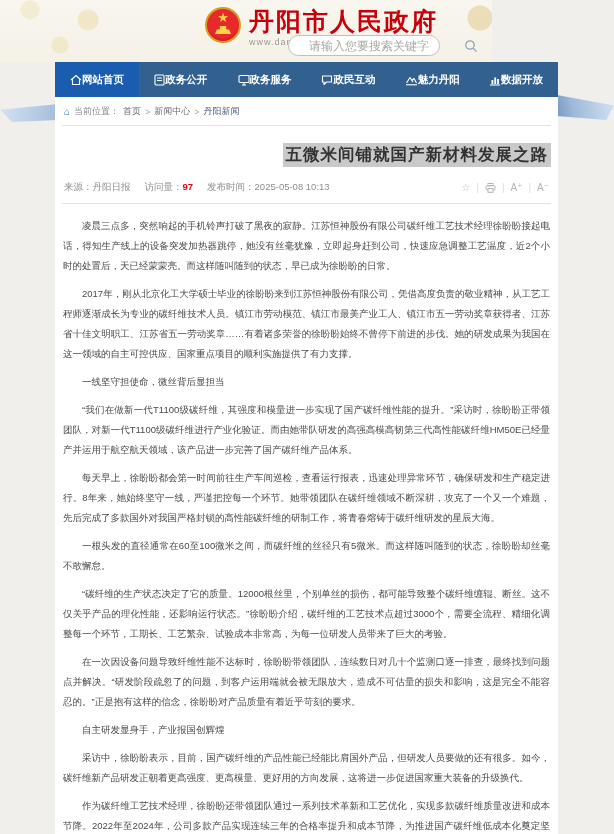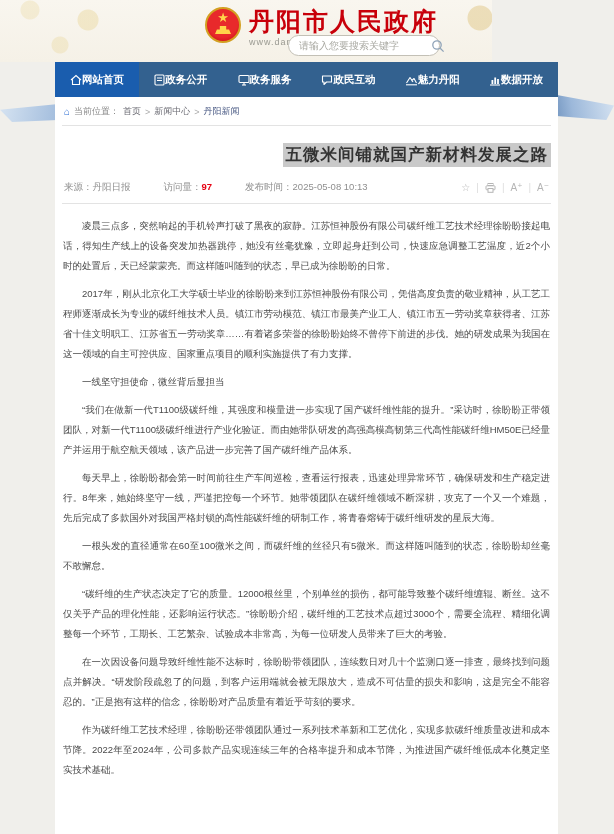--- a/index.html
+++ b/index.html
@@ -30,21 +30,21 @@
   .emblem:before { content:"★"; position:absolute; left:0; right:0; top:1px; text-align:center; color:#ffd54a; font-size:13px; }
   .emblem:after { content:""; position:absolute; left:8px; right:8px; bottom:7px; height:8px; background:#ffd54a; clip-path:polygon(0 100%,100% 100%,88% 45%,70% 45%,70% 0,30% 0,30% 45%,12% 45%); }
   .site-text { margin-left:8px; }
   .site-name { font-size:25px; font-weight:bold; color:#c8000a; letter-spacing:2px; line-height:28px; }
   .site-url { font-size:9px; color:#9a9a92; text-align:left; margin-top:2px; letter-spacing:1px; }
   .search-box {
     position:absolute; right:52px; top:35px; width:152px; height:21px;
     background:#fff; border:1px solid #c3c0b6; border-radius:11px;
     display:flex; align-items:center; padding:0 6px 0 10px;
   }
-  .search-box input { flex:1; border:none; outline:none; font-size:10px; color:#555; background:transparent; font-family:inherit; }
+  .search-box input { flex:1; border:none; outline:none; font-size:12px; color:#555; background:transparent; font-family:inherit;margin-left:10px; }
   .search-box input::placeholder { color:#a9a9a2; }
   .search-btn { width:14px; height:14px; cursor:pointer; flex:0 0 auto; }
   
   .nav {
     position:absolute; left:55px; top:62px; width:503px; height:35px;
     background:#33618f; display:flex; z-index:3;
   }
   .nav-item {
     flex:1; display:flex; align-items:center; justify-content:center;
     color:#fff; font-size:10.5px; font-weight:bold; cursor:pointer; white-space:nowrap;
@@ -80,21 +80,21 @@
   .breadcrumb a { color:#6c6c74; text-decoration:none; cursor:pointer; }
   .breadcrumb a.current { color:#4a5a84; }
   .crumb-sep { color:#aaa; }
   .title-row { text-align:right; margin:17px 0 10px; }
   .article-title {
     display:inline-block; font-size:16.5px; font-weight:bold; color:#333;
     background:#c9c9c9; padding:1px 3px; letter-spacing:1px;
   }
   .meta-row {
     display:flex; align-items:center; font-size:9.5px; color:#8f8f8f;
-    padding:4px 2px 9px; border-bottom:1px solid #e3e3e3;gap:19px;
+    padding:4px 2px 9px; border-bottom:1px solid #e3e3e3;
   }
   .meta-row .views { color:#e60012; font-weight:bold; }
   .meta-row .seg { margin-right:14px; }
   .tools { margin-left:auto; display:flex; align-items:center; gap:6px; color:#b5b5b5; font-size:10px; }
   .tools .t { cursor:pointer; }
   .tools .bar { color:#ddd; cursor:default; }
   .tools svg { display:block; }
   
   .article { padding:8px 1px 0; }
   .article p {
@@ -226,17 +226,19 @@
 
   <div class="article">
     <p>凌晨三点多，突然响起的手机铃声打破了黑夜的寂静。江苏恒神股份有限公司碳纤维工艺技术经理徐盼盼接起电话，得知生产线上的设备突发加热器跳停，她没有丝毫犹豫，立即起身赶到公司，快速应急调整工艺温度，近2个小时的处置后，天已经蒙蒙亮。而这样随叫随到的状态，早已成为徐盼盼的日常。</p>
     <p>2017年，刚从北京化工大学硕士毕业的徐盼盼来到江苏恒神股份有限公司，凭借高度负责的敬业精神，从工艺工程师逐渐成长为专业的碳纤维技术人员。镇江市劳动模范、镇江市最美产业工人、镇江市五一劳动奖章获得者、江苏省十佳文明职工、江苏省五一劳动奖章……有着诸多荣誉的徐盼盼始终不曾停下前进的步伐。她的研发成果为我国在这一领域的自主可控供应、国家重点项目的顺利实施提供了有力支撑。</p>
     <p>一线坚守担使命，微丝背后显担当</p>
     <p>“我们在做新一代T1100级碳纤维，其强度和模量进一步实现了国产碳纤维性能的提升。”采访时，徐盼盼正带领团队，对新一代T1100级碳纤维进行产业化验证。而由她带队研发的高强高模高韧第三代高性能碳纤维HM50E已经量产并运用于航空航天领域，该产品进一步完善了国产碳纤维产品体系。</p>
     <p>每天早上，徐盼盼都会第一时间前往生产车间巡检，查看运行报表，迅速处理异常环节，确保研发和生产稳定进行。8年来，她始终坚守一线，严谨把控每一个环节。她带领团队在碳纤维领域不断深耕，攻克了一个又一个难题，先后完成了多款国外对我国严格封锁的高性能碳纤维的研制工作，将青春熔铸于碳纤维研发的星辰大海。</p>
     <p>一根头发的直径通常在60至100微米之间，而碳纤维的丝径只有5微米。而这样随叫随到的状态，徐盼盼却丝毫不敢懈怠。</p>
     <p>“碳纤维的生产状态决定了它的质量。12000根丝里，个别单丝的损伤，都可能导致整个碳纤维缠辊、断丝。这不仅关乎产品的理化性能，还影响运行状态。”徐盼盼介绍，碳纤维的工艺技术点超过3000个，需要全流程、精细化调整每一个环节，工期长、工艺繁杂、试验成本非常高，为每一位研发人员带来了巨大的考验。</p>
     <p>在一次因设备问题导致纤维性能不达标时，徐盼盼带领团队，连续数日对几十个监测口逐一排查，最终找到问题点并解决。“研发阶段疏忽了的问题，到客户运用端就会被无限放大，造成不可估量的损失和影响，这是完全不能容忍的。”正是抱有这样的信念，徐盼盼对产品质量有着近乎苛刻的要求。</p>
+    <p>自主研发显身手，产业报国创辉煌</p>
+    <p>采访中，徐盼盼表示，目前，国产碳纤维的产品性能已经能比肩国外产品，但研发人员要做的还有很多。如今，碳纤维新产品研发正朝着更高强度、更高模量、更好用的方向发展，这将进一步促进国家重大装备的升级换代。</p>
     <p>作为碳纤维工艺技术经理，徐盼盼还带领团队通过一系列技术革新和工艺优化，实现多款碳纤维质量改进和成本节降。2022年至2024年，公司多款产品实现连续三年的合格率提升和成本节降，为推进国产碳纤维低成本化奠定坚实技术基础。</p>
 
   </div>
 
 </div>
 
 </body></html>

